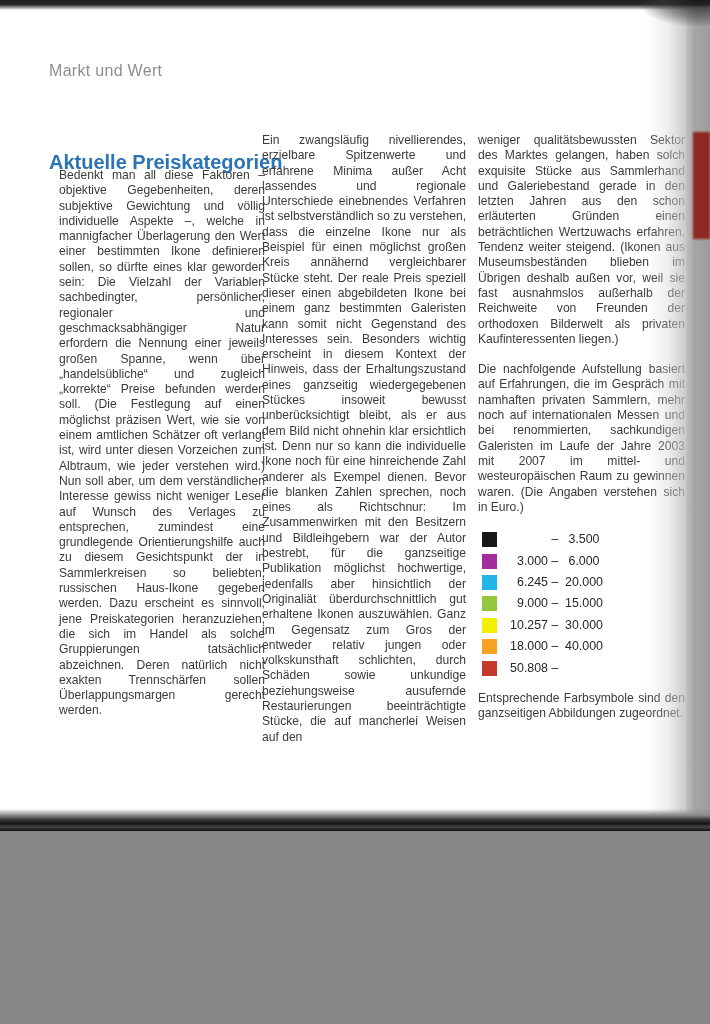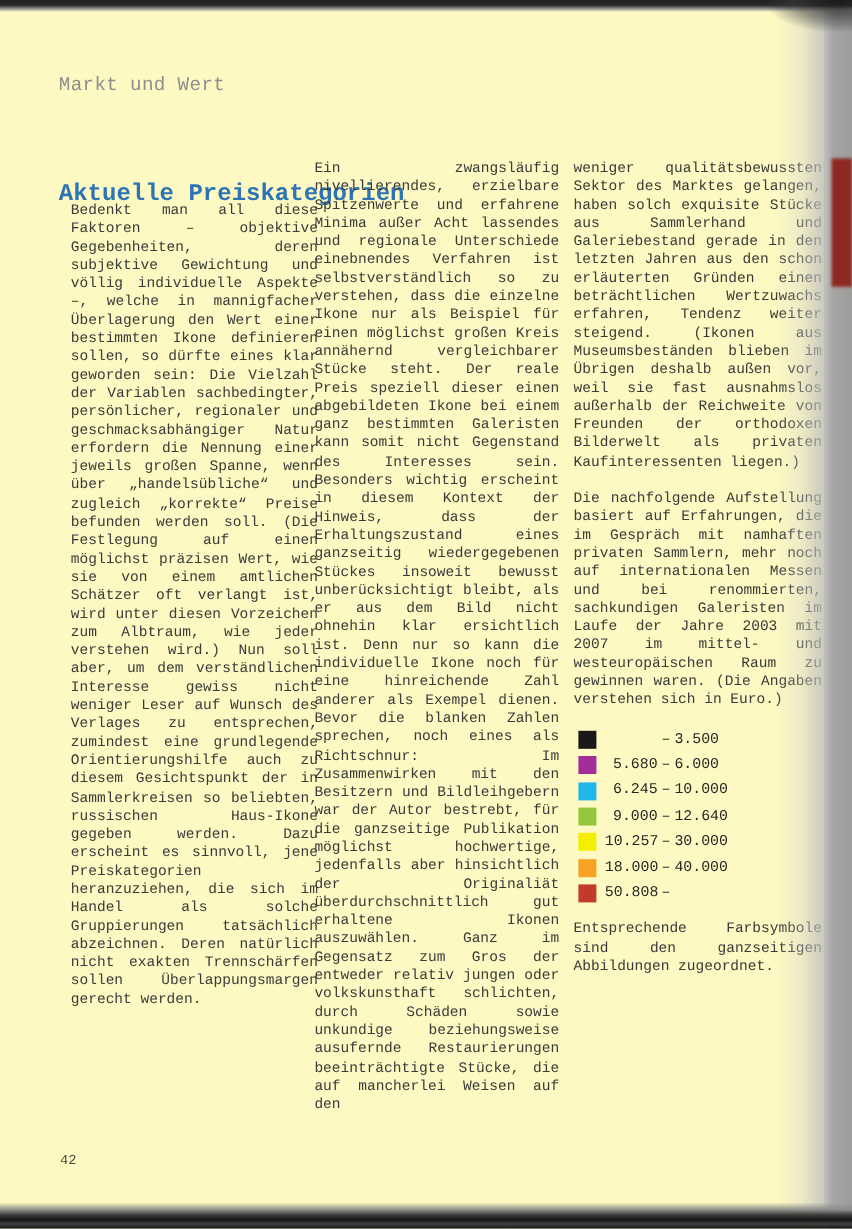--- a/index.html
+++ b/index.html
@@ -1,19 +1,19 @@
 <!DOCTYPE html>
 <html lang="de"><head>
 <meta charset="utf-8">
 <style>
   html,body{margin:0;padding:0;background:#888;}
   .scan{
-    position:relative;width:710px;height:1024px;overflow:hidden;
-    background:#fef9c3;
-    font-family:Liberation Mono, monospace;
+    position:relative;width:710px;height:831px;overflow:hidden;
+    background:#ffffff;
+    font-family:Liberation Sans, sans-serif;
   }
   
   .top-edge{position:absolute;left:0;top:0;width:100%;height:10px;z-index:6;
     background:linear-gradient(to bottom,#1f1f1f 0%,#2b2b2b 45%,#9a9a98 75%,rgba(252,252,250,0) 100%);}
   .corner-smudge{position:absolute;right:0;top:0;width:70px;height:26px;z-index:7;
     background:radial-gradient(ellipse at 85% 0%,rgba(25,25,25,.85) 0%,rgba(60,60,60,.5) 45%,rgba(60,60,60,0) 75%);}
   .bottom-edge{position:absolute;left:0;bottom:0;width:100%;height:22px;z-index:6;
     background:linear-gradient(to bottom,rgba(252,252,250,0) 0%,#8c8c8a 28%,#3a3a3a 48%,#161616 66%,#434343 82%,#101010 100%);}
   .right-band{position:absolute;right:0;top:0;width:24px;height:100%;z-index:5;
     background:linear-gradient(to right,#c2c2c0 0%,#a5a5a3 35%,#9d9d9b 100%);}
@@ -30,21 +30,21 @@
   .col p + p{margin-top:15px;}
   .col1{left:59px;top:168px;width:206px;}
   .col2{left:262px;top:133px;width:204px;}
   .col3{left:478px;top:133px;width:207px;}
   
   .legend{margin-top:14px;margin-bottom:12px;}
   .legend-row{display:flex;align-items:center;height:21.4px;font-size:12.4px;color:#262624;}
   .swatch{width:15px;height:15px;margin-left:4px;margin-right:7px;flex:0 0 auto;}
   .lg-low{width:44px;text-align:right;}
   .lg-dash{width:14px;text-align:center;}
-  .lg-high{width:44px;text-align:left;}
+  .lg-high{width:44px;text-align:center;}
   .page-number{position:absolute;left:50px;top:961px;font-size:11.5px;color:#4c4c4a;z-index:2;text-align:right;}
 </style>
 </head>
 <body>
 
 <div class="scan">
 
   <div class="top-edge"></div>
   <div class="page-curve"></div>
   <div class="right-band"></div>
@@ -70,35 +70,35 @@
 
     <div class="legend">
       <div class="legend-row">
         <span class="swatch" style="background-color: rgb(24, 24, 24);"></span>
         <span class="lg-low"></span>
         <span class="lg-dash">–</span>
         <span class="lg-high">3.500</span>
       </div>
       <div class="legend-row">
         <span class="swatch" style="background-color: rgb(164, 46, 153);"></span>
-        <span class="lg-low">5.680</span>
+        <span class="lg-low">3.000</span>
         <span class="lg-dash">–</span>
         <span class="lg-high">6.000</span>
       </div>
       <div class="legend-row">
         <span class="swatch" style="background-color: rgb(34, 181, 232);"></span>
         <span class="lg-low">6.245</span>
         <span class="lg-dash">–</span>
-        <span class="lg-high">10.000</span>
+        <span class="lg-high">20.000</span>
       </div>
       <div class="legend-row">
         <span class="swatch" style="background-color: rgb(147, 200, 61);"></span>
         <span class="lg-low">9.000</span>
         <span class="lg-dash">–</span>
-        <span class="lg-high">12.640</span>
+        <span class="lg-high">15.000</span>
       </div>
       <div class="legend-row">
         <span class="swatch" style="background-color: rgb(244, 239, 0);"></span>
         <span class="lg-low">10.257</span>
         <span class="lg-dash">–</span>
         <span class="lg-high">30.000</span>
       </div>
       <div class="legend-row">
         <span class="swatch" style="background-color: rgb(246, 163, 37);"></span>
         <span class="lg-low">18.000</span>

